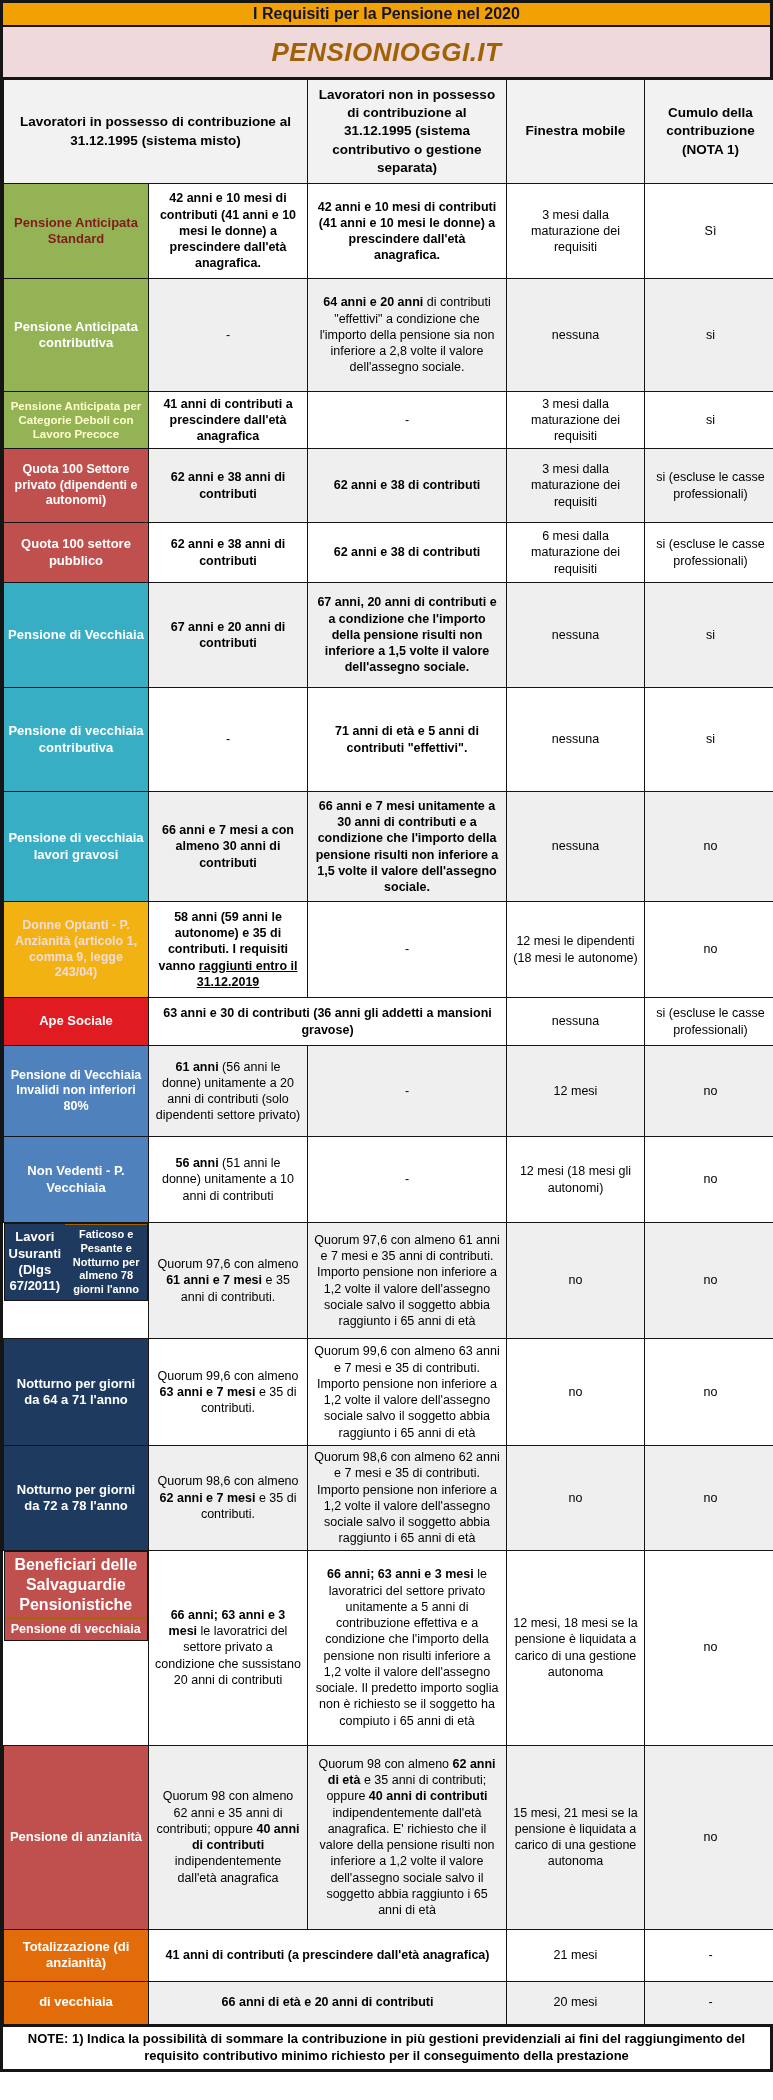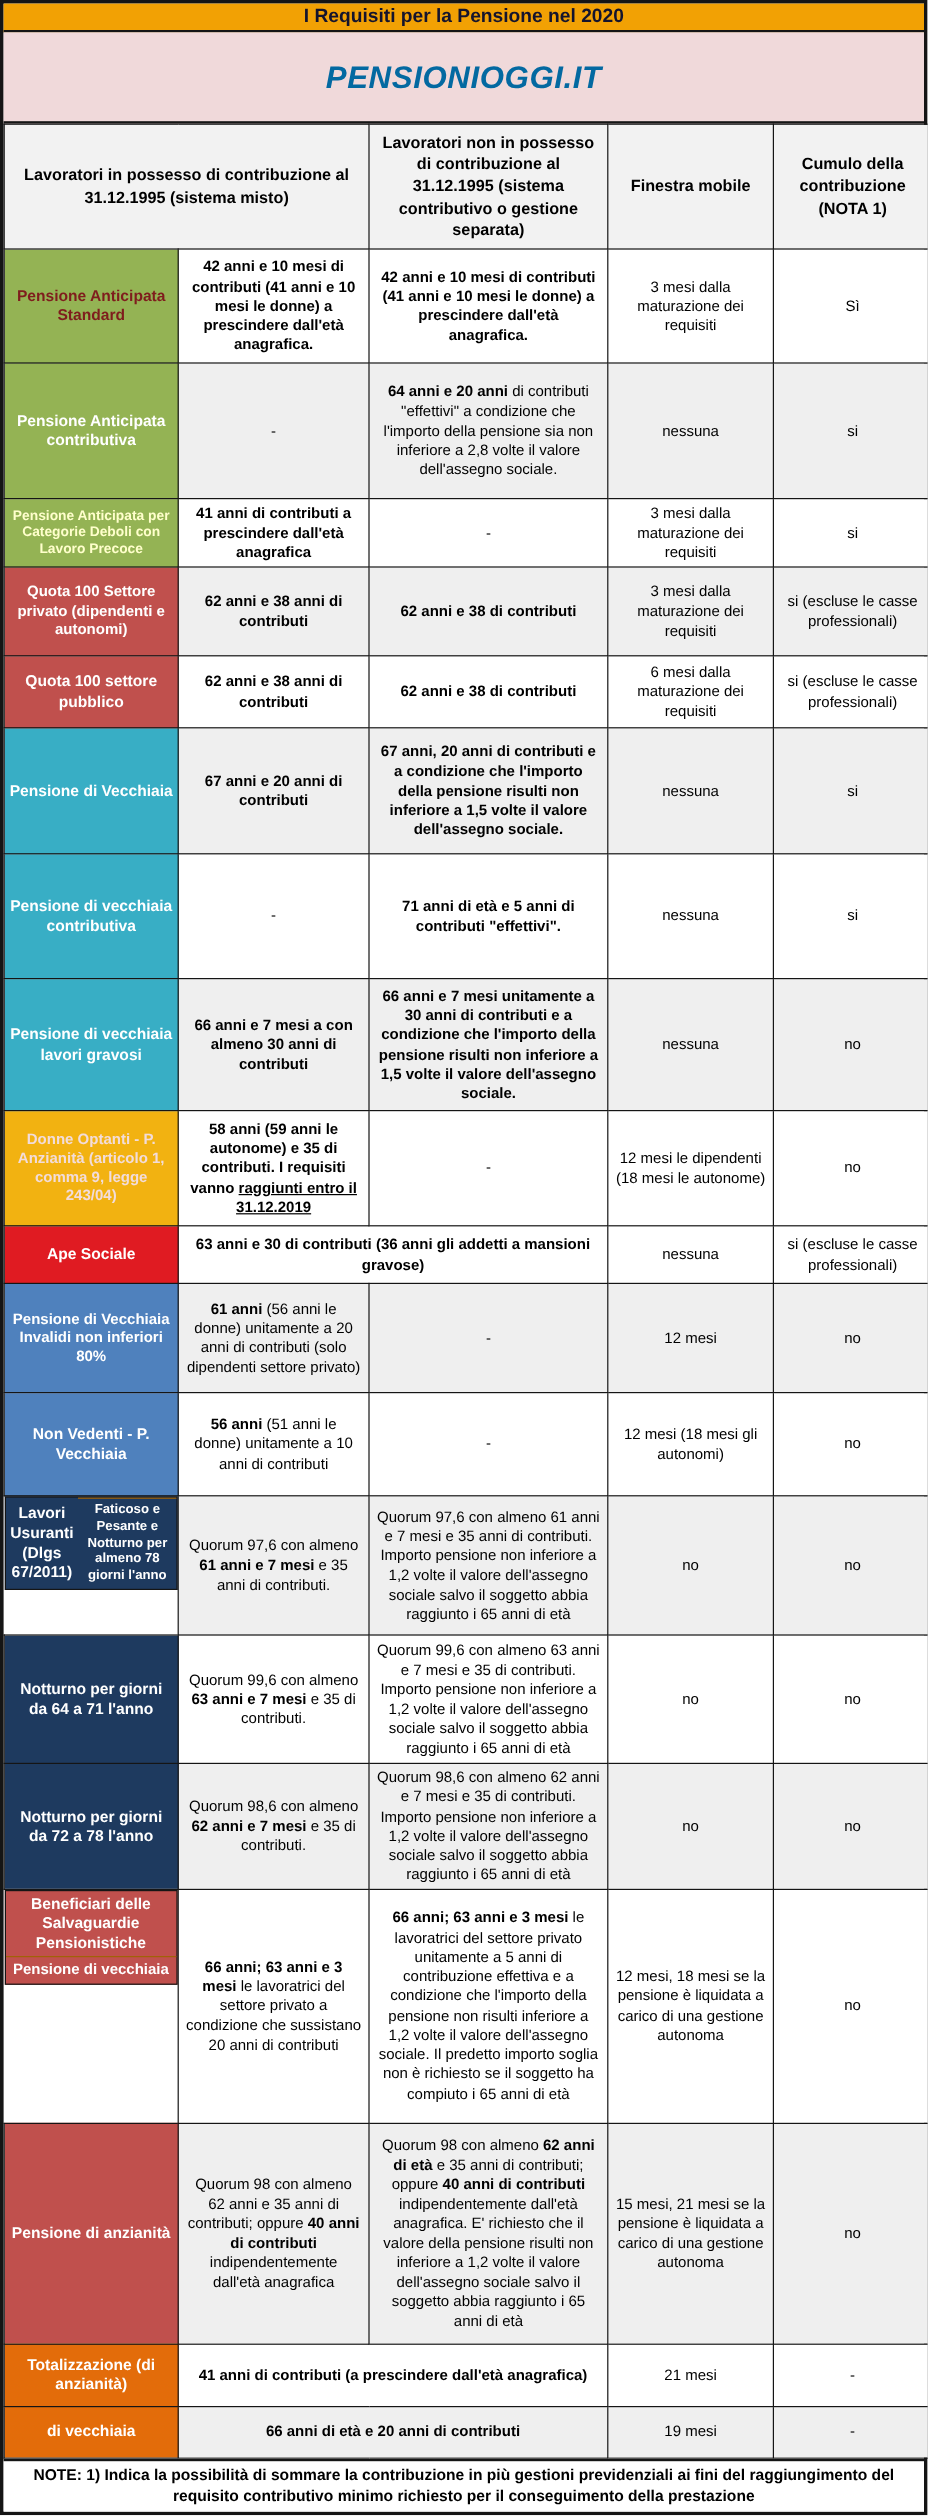--- a/index.html
+++ b/index.html
@@ -23,24 +23,24 @@
     border-bottom: 2px solid #151515;
     min-height: 34px;
     display: flex; align-items: center; justify-content: center;
     text-align: center;
     font-size: 12.5px; font-weight: bold; color: #141414;
     padding: 3px 6px; line-height: 1.25;
   }
   .brand-bar {
     background: #F0D9DA;
     border-bottom: 2px solid #151515;
-    height: 76px;
+    height: 52px;
     display: flex; align-items: center; justify-content: center;
     font-size: 26px; font-weight: bold; font-style: italic;
-    color: #0369a1; letter-spacing: 0.5px;
+    color: #a16207; letter-spacing: 0.5px;
   }
 
   table { border-collapse: collapse; width: 773px; table-layout: fixed; }
   th, td { border: 1px solid #151515; vertical-align: middle; text-align: center; }
 
   thead th {
     background: #F2F2F2;
     font-size: 13.5px; font-weight: bold; color: #000;
     padding: 6px 8px; line-height: 1.35; height: 100px;
   }
@@ -199,21 +199,21 @@
         </tr>
         <tr class="zebra" style="height: 102px;">
           <td class="label-cell" style="background: rgb(30, 58, 95); color: rgb(255, 255, 255);">Notturno per giorni da 72 a 78 l'anno</td>
           <td class="data-cell"><span>Quorum 98,6 con almeno </span><span class="b">62 anni e 7 mesi</span><span> e 35 di contributi.</span></td>
           <td class="data-cell"><span>Quorum 98,6 con almeno 62 anni e 7 mesi e 35 di contributi. Importo pensione non inferiore a 1,2 volte il valore dell'assegno sociale salvo il soggetto abbia raggiunto i 65 anni di età</span></td>
           <td class="data-cell"><span>no</span></td>
           <td class="data-cell"><span>no</span></td>
         </tr>
         <tr style="height: 195px;">
           <td class="label-cell stacked" style="background: rgb(192, 80, 77); color: rgb(255, 255, 255); display: flex; flex-direction: column;">
-            <div class="label-part" style="flex-grow: 1; font-size: 13px;">Beneficiari delle Salvaguardie Pensionistiche</div>
+            <div class="label-part" style="flex-grow: 1; font-size: 16px;">Beneficiari delle Salvaguardie Pensionistiche</div>
             <div class="label-part" style="flex-grow: 1.2; font-size: 12.5px;">Pensione di vecchiaia</div>
           </td>
           <td class="data-cell"><span class="b">66 anni; 63 anni e 3 mesi</span><span> le lavoratrici del settore privato a condizione che sussistano 20 anni di contributi</span></td>
           <td class="data-cell"><span class="b">66 anni; 63 anni e 3 mesi</span><span> le lavoratrici del settore privato unitamente a 5 anni di contribuzione effettiva e a condizione che l'importo della pensione non risulti inferiore a 1,2 volte il valore dell'assegno sociale. Il predetto importo soglia non è richiesto se il soggetto ha compiuto i 65 anni di età</span></td>
           <td class="data-cell"><span>12 mesi, 18 mesi se la pensione è liquidata a carico di una gestione autonoma</span></td>
           <td class="data-cell"><span>no</span></td>
         </tr>
         <tr class="zebra" style="height: 184px;">
           <td class="label-cell" style="background: rgb(192, 80, 77); color: rgb(255, 255, 255);">Pensione di anzianità</td>
           <td class="data-cell"><span>Quorum 98 con almeno 62 anni e 35 anni di contributi; oppure </span><span class="b">40 anni di contributi</span><span> indipendentemente dall'età anagrafica</span></td>
@@ -223,21 +223,21 @@
         </tr>
         <tr style="height: 52px;">
           <td class="label-cell" style="background: rgb(227, 108, 10); color: rgb(255, 255, 255);">Totalizzazione (di anzianità)</td>
           <td class="data-cell b" colspan="2"><span>41 anni di contributi (a prescindere dall'età anagrafica)</span></td>
           <td class="data-cell"><span>21 mesi</span></td>
           <td class="data-cell"><span>-</span></td>
         </tr>
         <tr class="zebra" style="height: 43px;">
           <td class="label-cell" style="background: rgb(227, 108, 10); color: rgb(255, 255, 255);">di vecchiaia</td>
           <td class="data-cell b" colspan="2"><span>66 anni di età e 20 anni di contributi</span></td>
-          <td class="data-cell"><span>19 mesi</span></td>
+          <td class="data-cell"><span>20 mesi</span></td>
           <td class="data-cell"><span>-</span></td>
         </tr>
       </tbody>
   </table>
 
   <div class="footer-bar">NOTE: 1) Indica la possibilità di sommare la contribuzione in più gestioni previdenziali ai fini del raggiungimento del requisito contributivo minimo richiesto per il conseguimento della prestazione</div>
 
 </div>
 
 </body></html>

